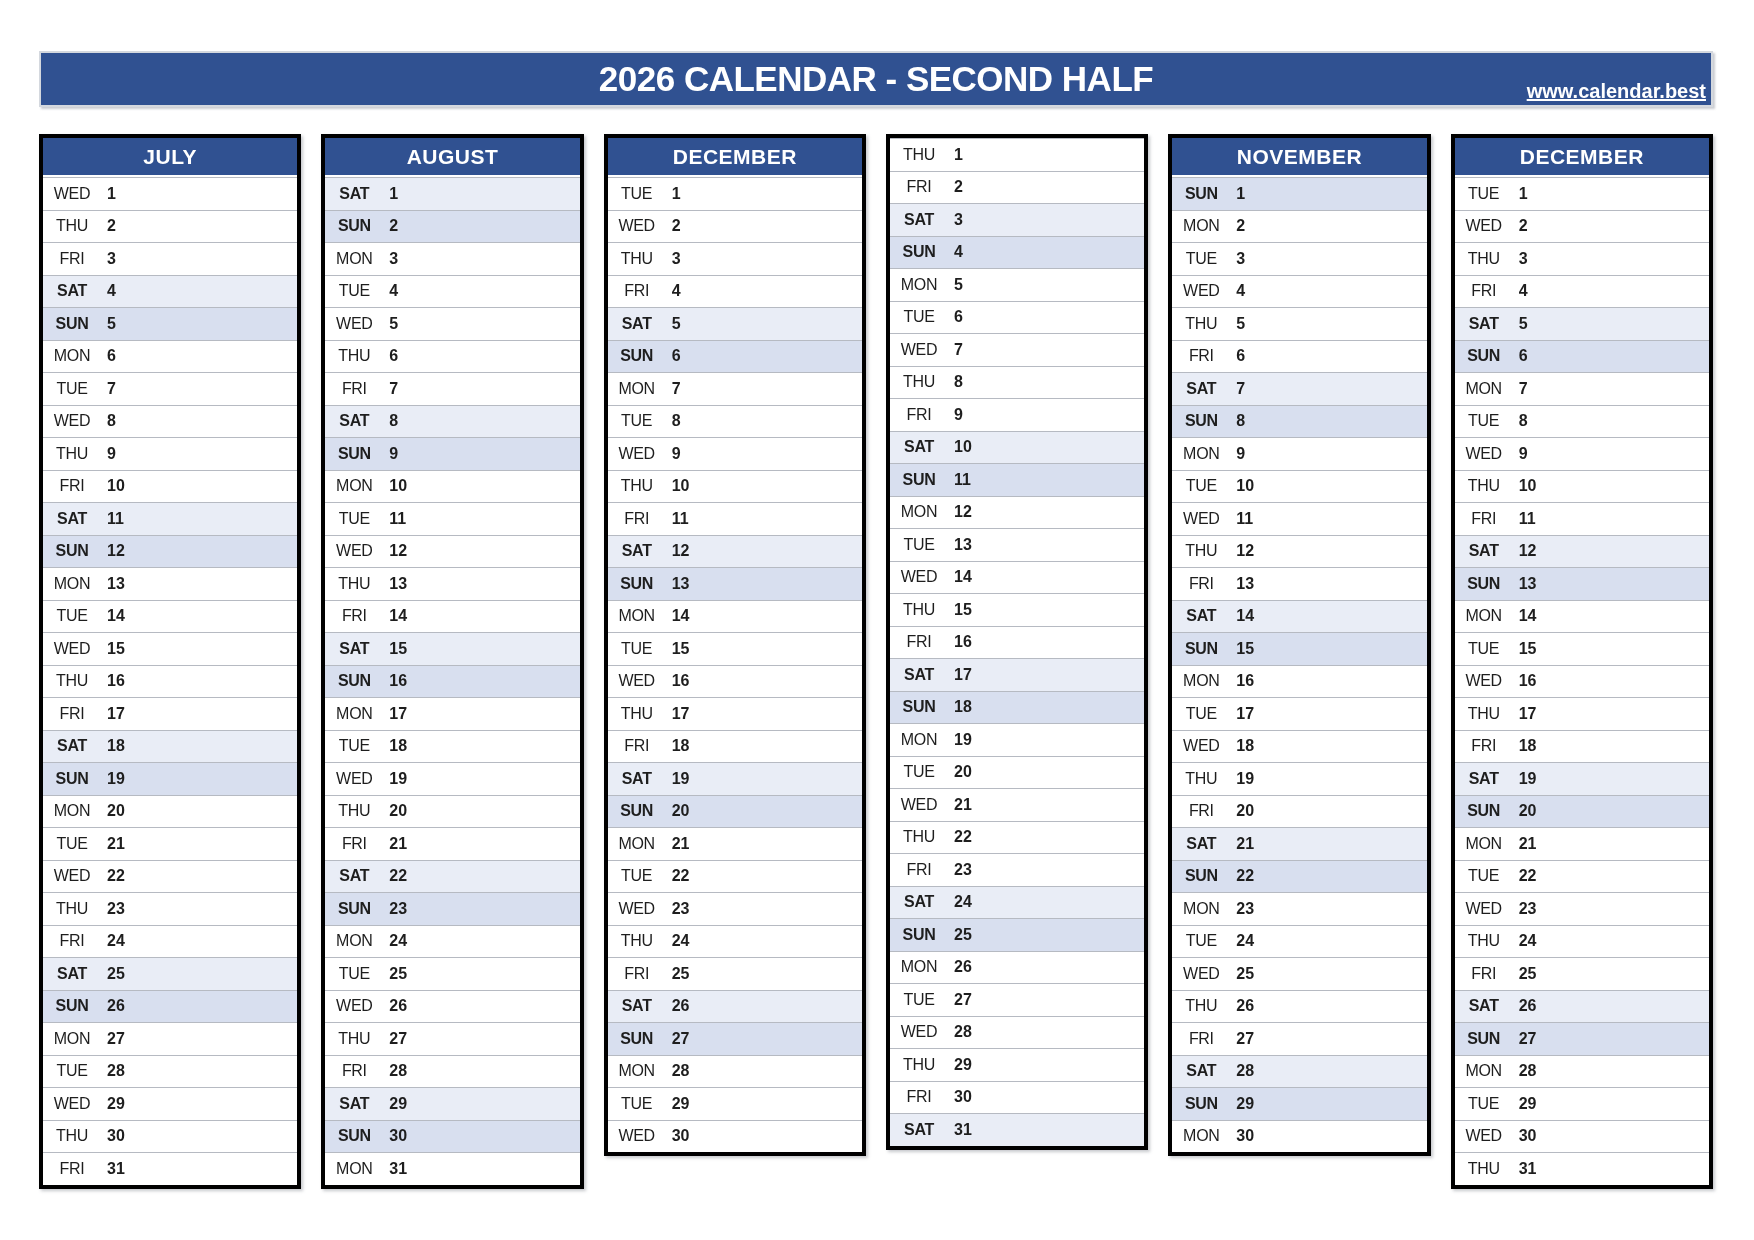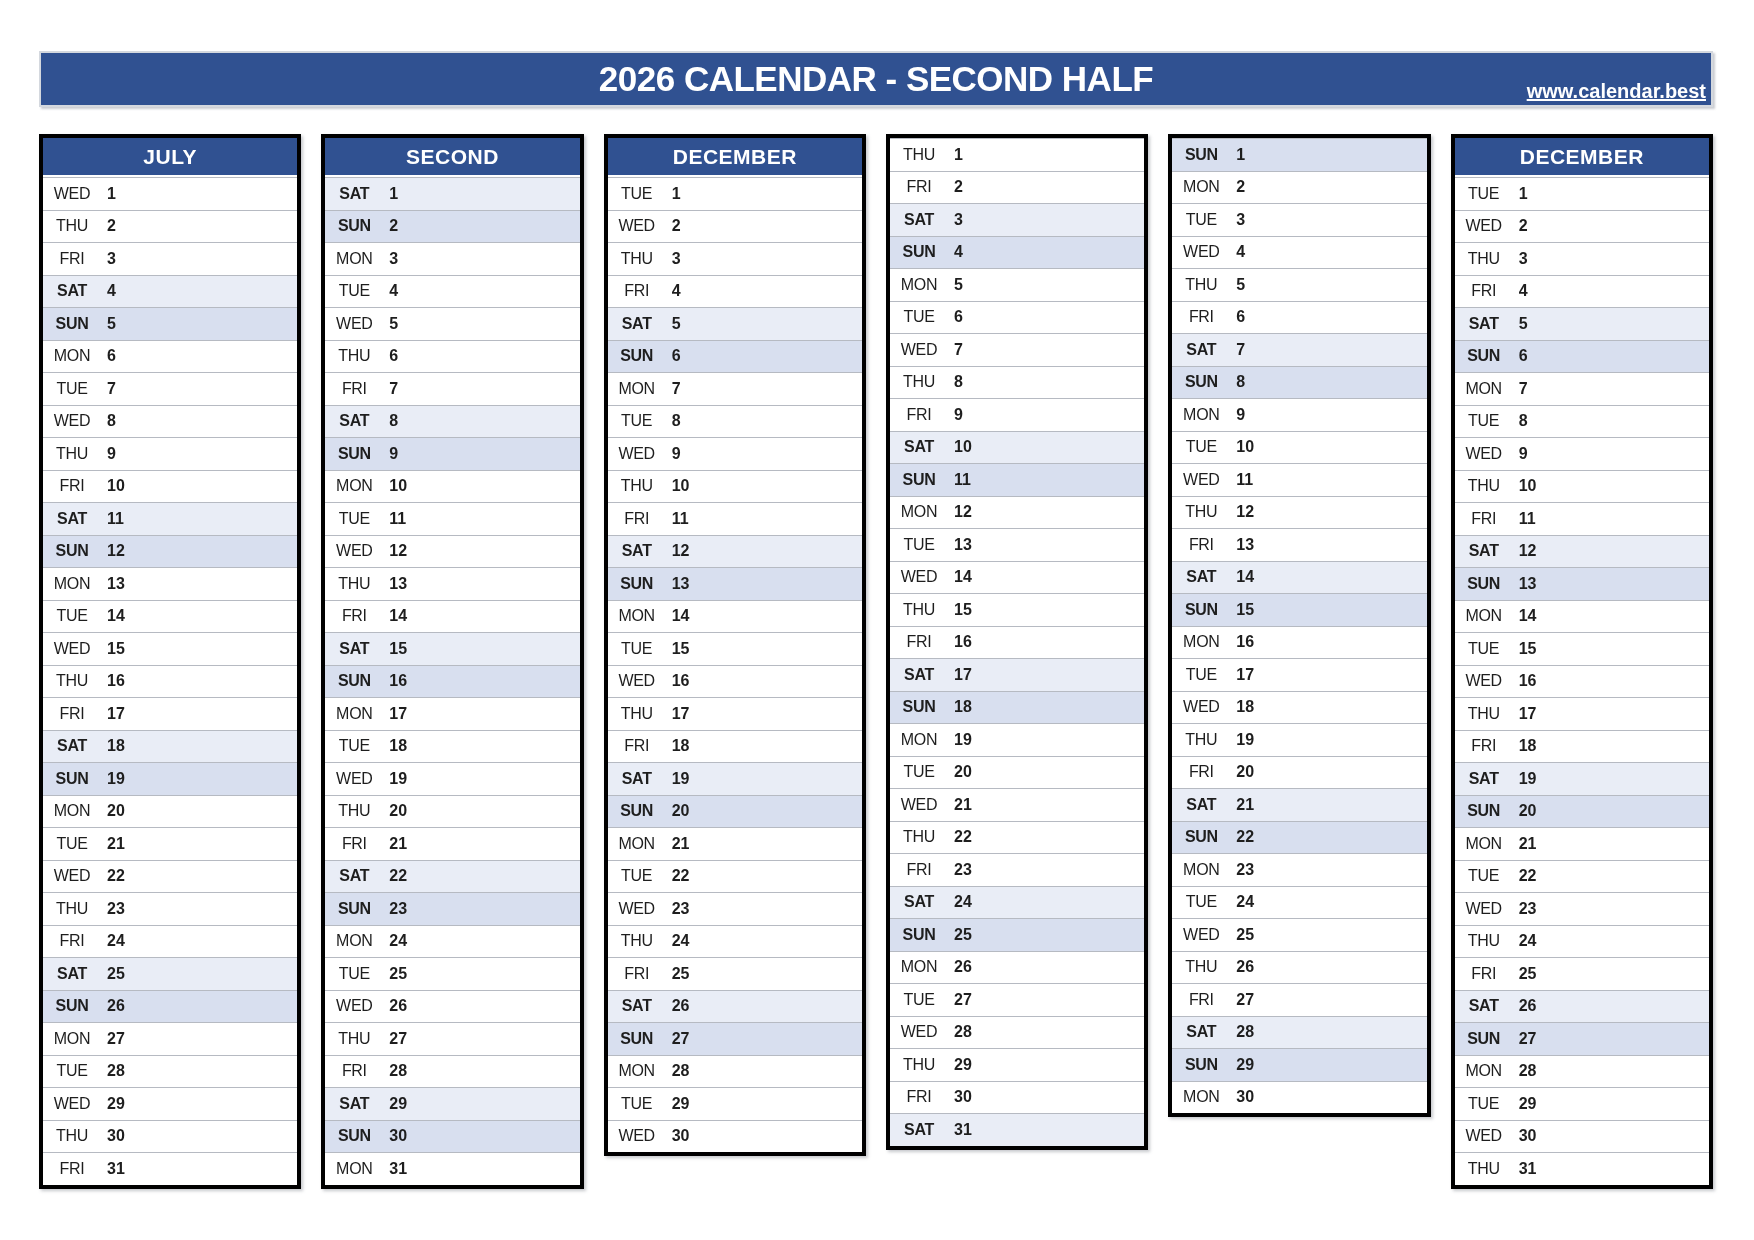--- a/index.html
+++ b/index.html
@@ -231,21 +231,21 @@
         <div class="day-row">
           <span class="wd">THU</span>
           <span class="num">30</span>
         </div>
         <div class="day-row">
           <span class="wd">FRI</span>
           <span class="num">31</span>
         </div>
       </section>
       <section class="month">
-        <div class="month-header">SECOND</div>
+        <div class="month-header">AUGUST</div>
         <div class="day-row sat">
           <span class="wd">SAT</span>
           <span class="num">1</span>
         </div>
         <div class="day-row sun">
           <span class="wd">SUN</span>
           <span class="num">2</span>
         </div>
         <div class="day-row">
           <span class="wd">MON</span>
@@ -607,20 +607,21 @@
         <div class="day-row">
           <span class="wd">FRI</span>
           <span class="num">30</span>
         </div>
         <div class="day-row sat">
           <span class="wd">SAT</span>
           <span class="num">31</span>
         </div>
       </section>
       <section class="month">
+        <div class="month-header">NOVEMBER</div>
         <div class="day-row sun">
           <span class="wd">SUN</span>
           <span class="num">1</span>
         </div>
         <div class="day-row">
           <span class="wd">MON</span>
           <span class="num">2</span>
         </div>
         <div class="day-row">
           <span class="wd">TUE</span>

